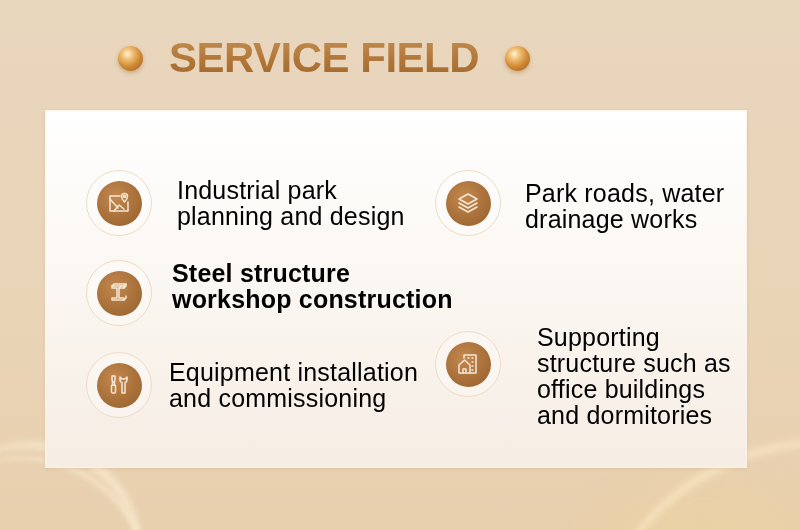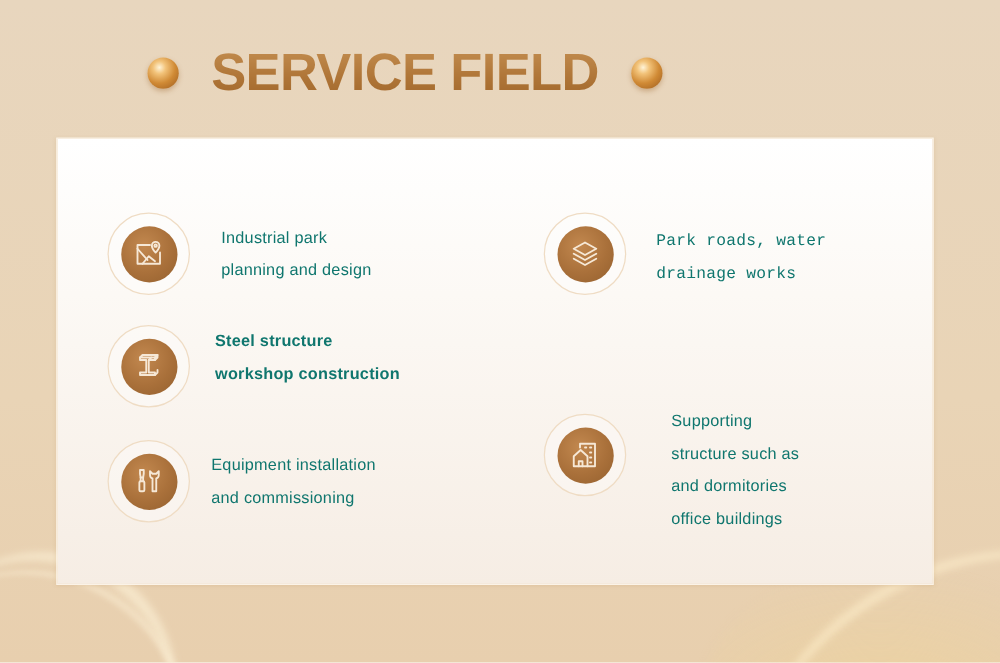--- a/index.html
+++ b/index.html
@@ -122,22 +122,22 @@
       background: radial-gradient(circle at 40% 35%, #c2884f 0%, #a9703a 55%, #94602e 100%);
       display: flex;
       align-items: center;
       justify-content: center;
     }
     .icon-disc svg {
       width: 24px;
       height: 24px;
     }
     .item-text {
-      color: #0f766e;
-      font-size: 13px;
+      color: #000000;
+      font-size: 25px;
       line-height: 26px;
       letter-spacing: 0.2px;
     }
     .item-text span {
       display: block;
     }
   </style>
 </head>
 <body>
 
@@ -201,21 +201,21 @@
         <path d="M13 4v3a3 3 0 0 0 2 2.8V20h3V9.8A3 3 0 0 0 20 7V4l-2 2h-3z"></path>
       </svg>
     </div>
   </div>
   <div class="item-text" style="margin-left:17px;">
     <span>Equipment installation</span>
     <span>and commissioning</span>
   </div>
 </div>
 
-<div class="item" style="left:435px; top:170px;font-family:Liberation Mono, monospace;">
+<div class="item" style="left:435px; top:170px;">
   <div class="icon-ring">
     <div class="icon-disc">
       <svg viewBox="0 0 24 24" fill="none" stroke="#f6e8d6" stroke-width="1.5" stroke-linecap="round" stroke-linejoin="round">
         <path d="M12 3l9 5-9 5-9-5z"></path>
         <path d="M3 12l9 5 9-5"></path>
         <path d="M3 16l9 5 9-5"></path>
       </svg>
     </div>
   </div>
   <div class="item-text" style="margin-left:24px; margin-top:6px;">
@@ -235,16 +235,16 @@
         <path d="M16 6h1"></path>
         <path d="M16 10h1"></path>
         <path d="M16 14h1"></path>
         <path d="M16 18h1"></path>
       </svg>
     </div>
   </div>
   <div class="item-text" style="margin-left:24px; margin-top:24px;">
     <span>Supporting</span>
     <span>structure such as</span>
+    <span>office buildings</span>
     <span>and dormitories</span>
-    <span>office buildings</span>
   </div>
 </div>
 
 </body></html>

